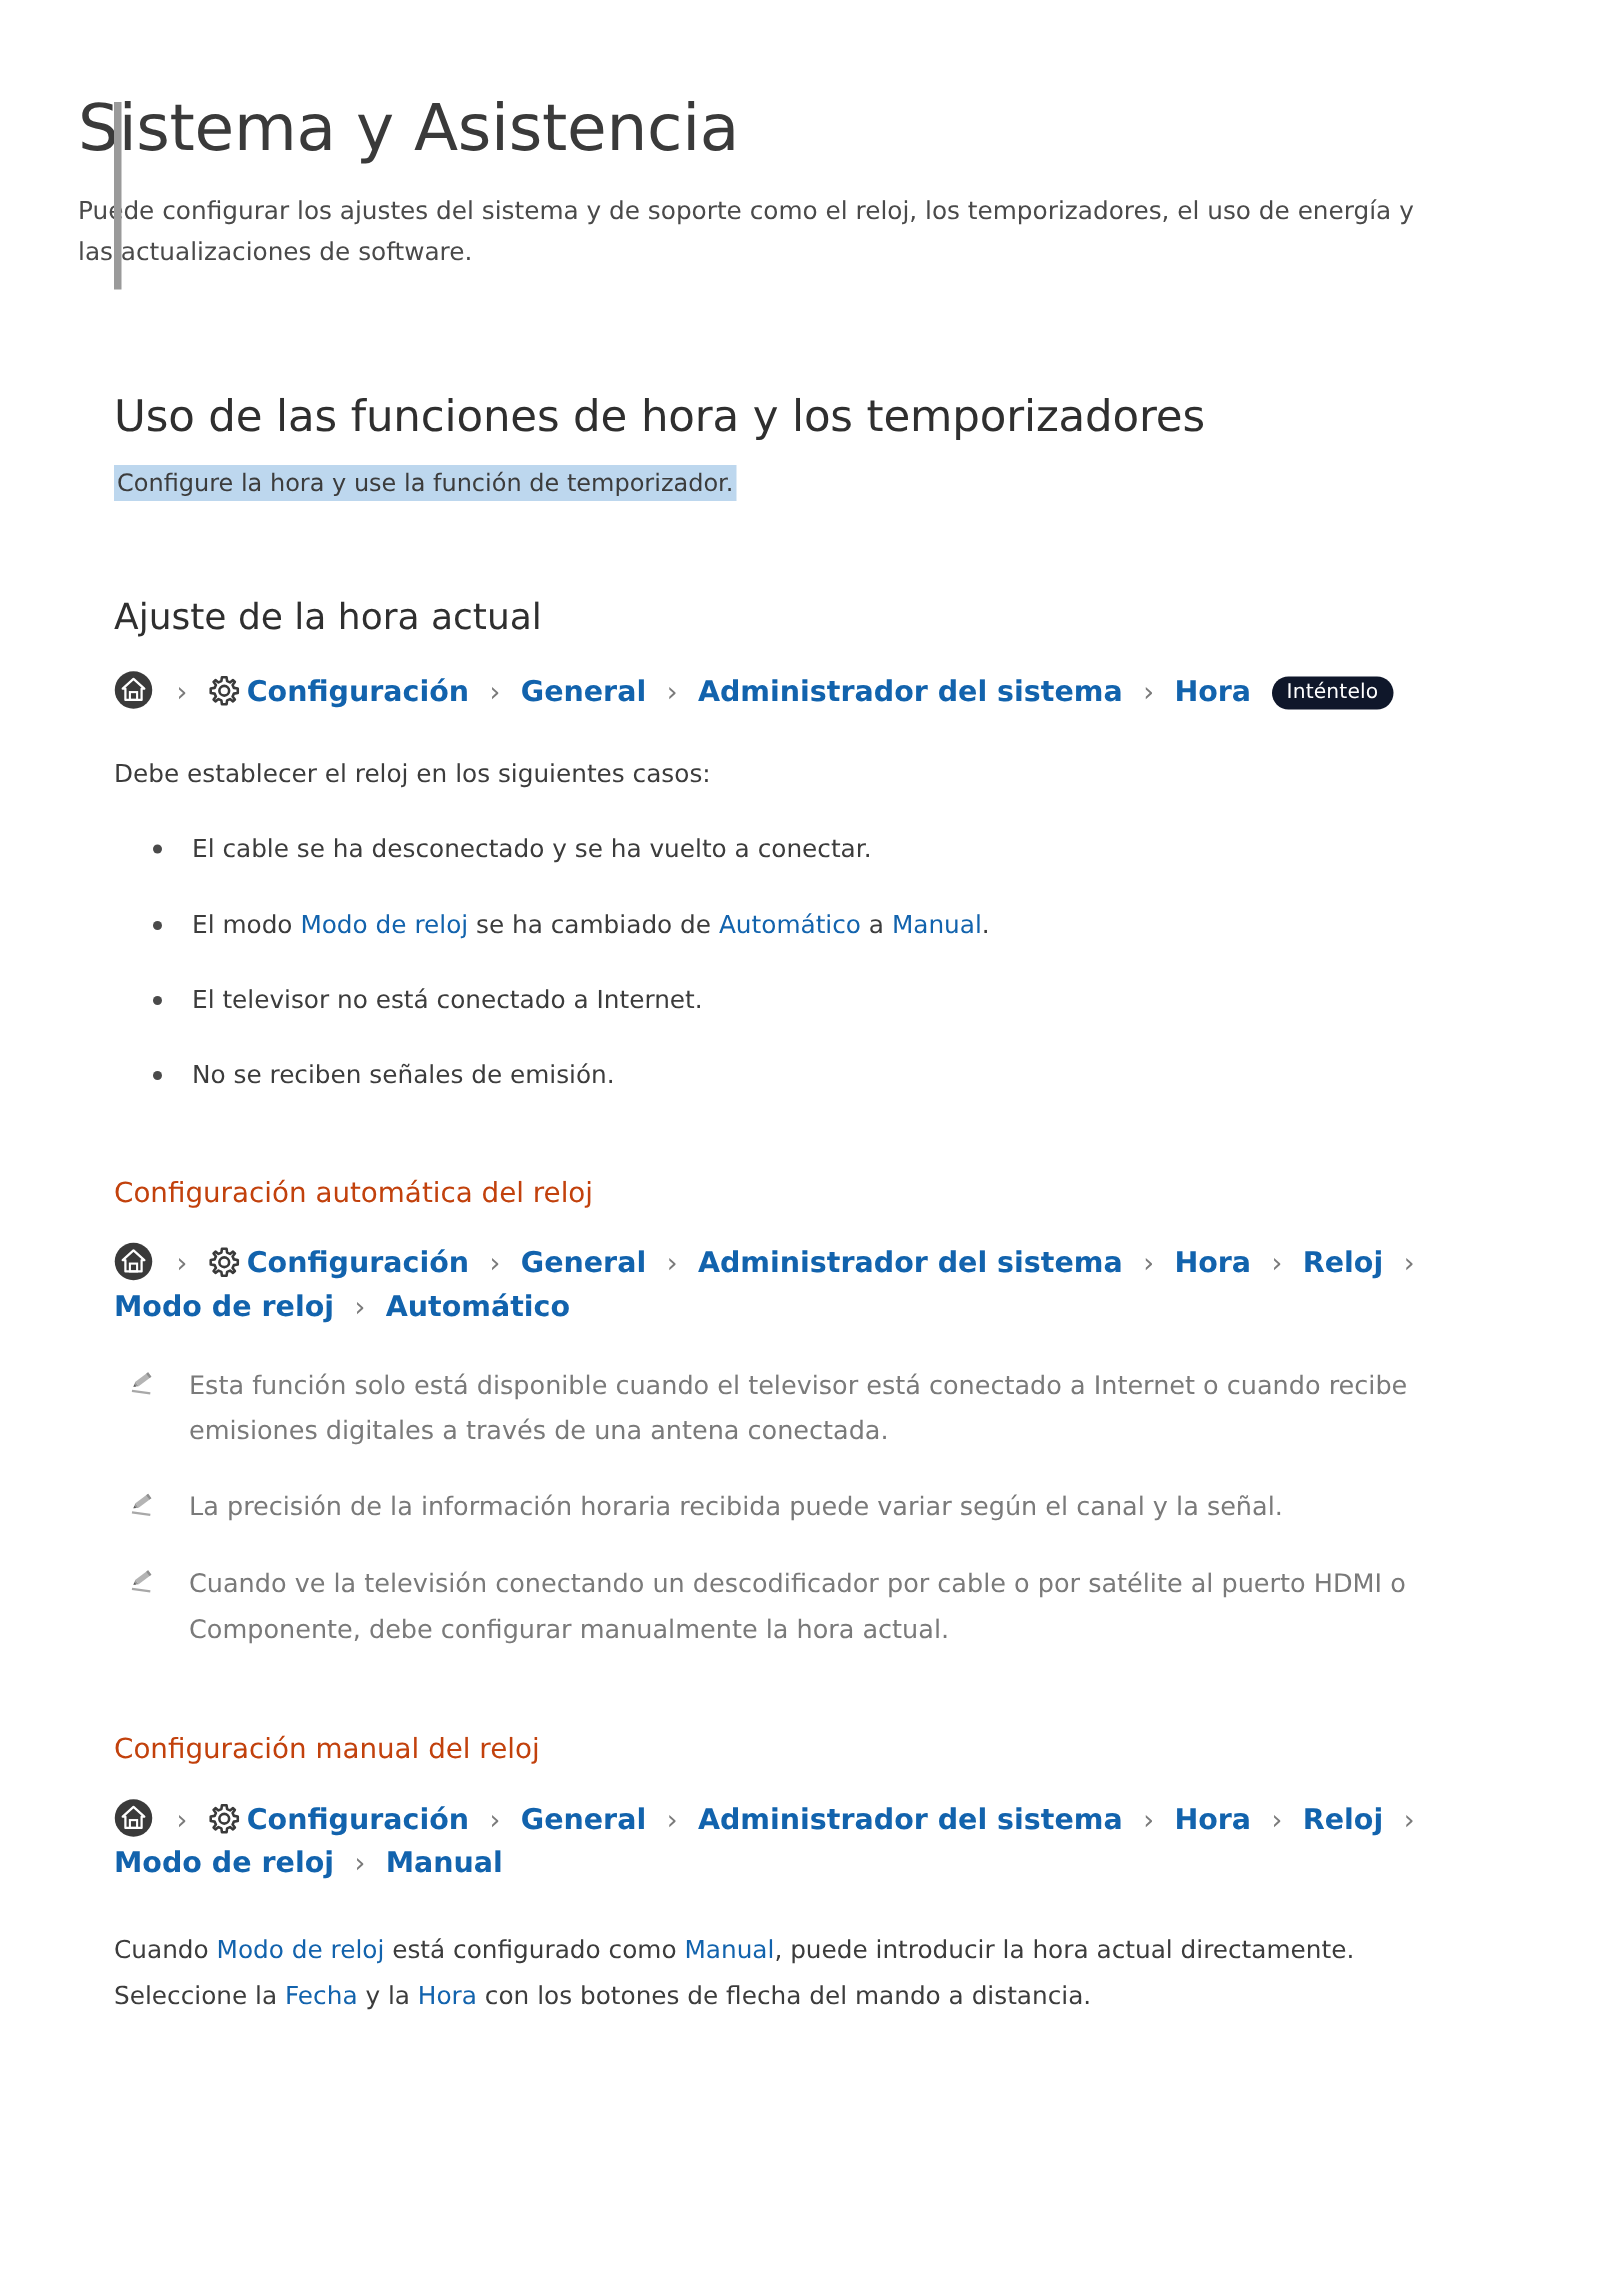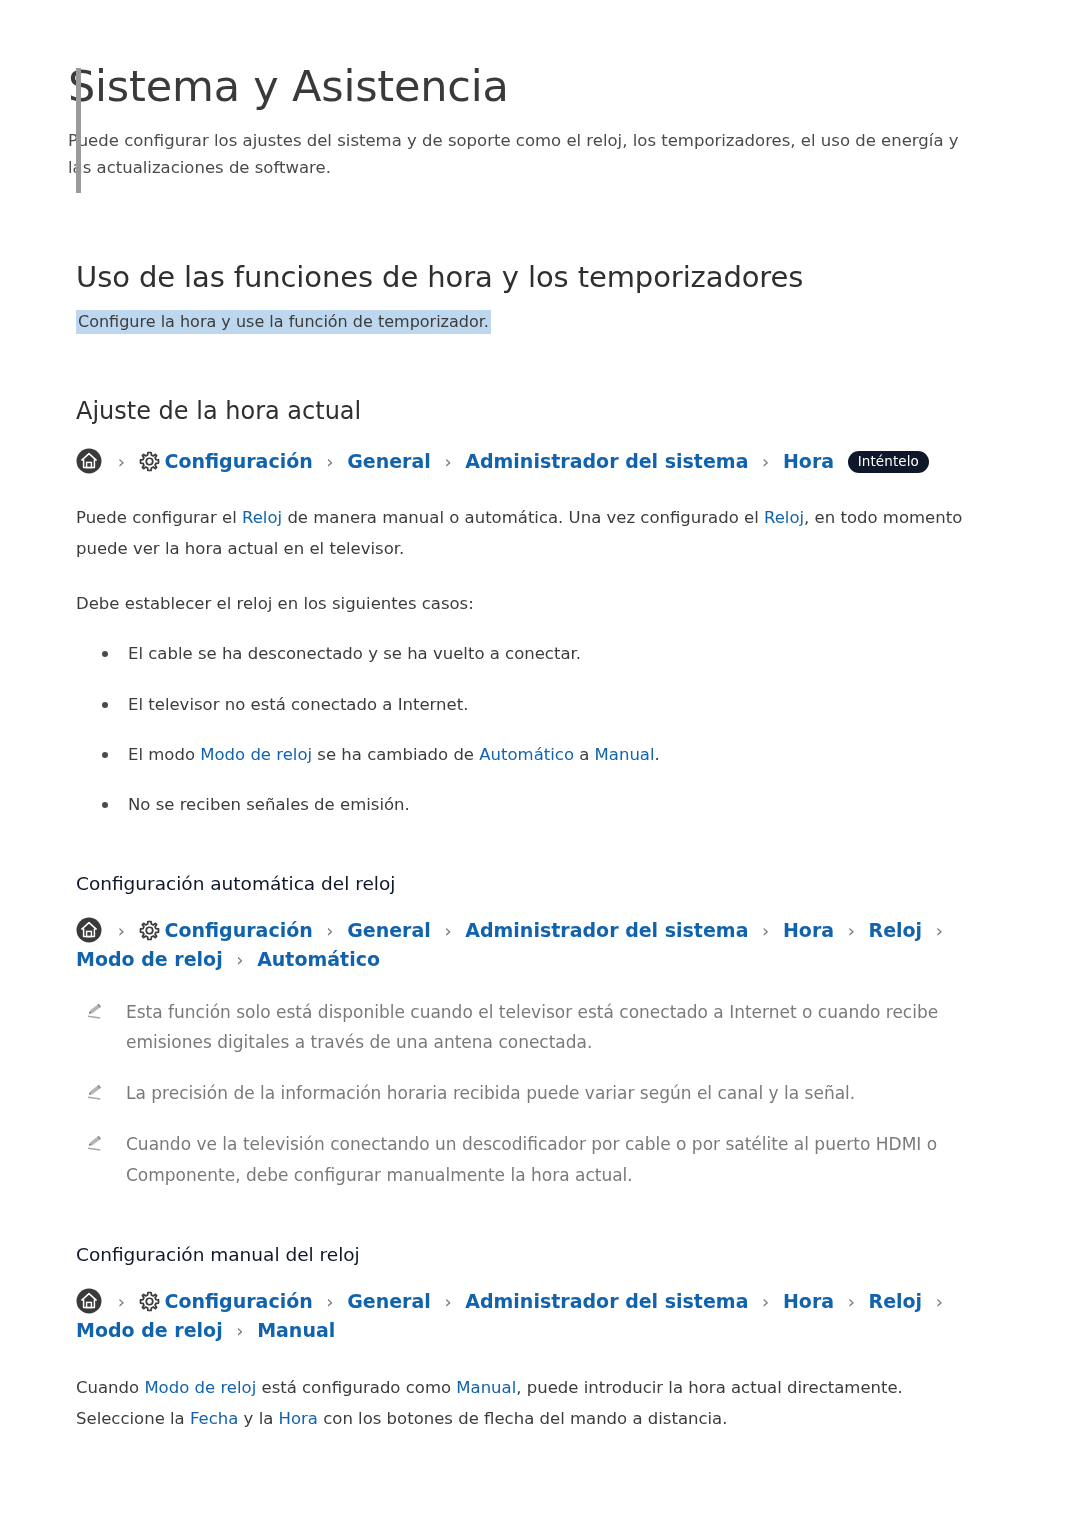--- a/index.html
+++ b/index.html
@@ -19,21 +19,21 @@
     position: relative;
     width: 1080px;
     height: 1527px;
     padding: 0;
   }
 
   
   .title-block {
     position: relative;
     margin: 62px 0 0 0;
-    padding-left: 68px;
+    padding-left: 52px;
   }
   .title-bar {
     position: absolute;
     left: 76px;
     top: 6px;
     width: 5px;
     height: 125px;
     background: #9a9a9a;
   }
   .doc-title {
@@ -76,21 +76,21 @@
   .sub-heading {
     font-size: 24px;
     font-weight: 400;
     color: #2f2f2f;
     margin: 62px 0 0 76px;
   }
   
   .subsub-heading {
     font-size: 18.5px;
     font-weight: 400;
-    color: #0f172a;
+    color: #c2410c;
     margin: 54px 0 0 76px;
   }
 
   
   .crumbs {
     margin: 22px 0 0 76px;
     max-width: 930px;
     font-size: 19px;
     line-height: 1.55;
     color: #1263ad;
@@ -229,33 +229,32 @@
     </span><span class="crumb">Configuración</span>
     <span class="sep">›</span>
     <span class="crumb">General</span>
     <span class="sep">›</span>
     <span class="crumb">Administrador del sistema</span>
     <span class="sep">›</span>
     <span class="crumb">Hora</span>
     <span class="try-badge">Inténtelo</span>
   </div>
 
-  <p class="para"><span>Puede configurar el </span><span class="hl">Reloj</span><span> de manera manual o automática. Una vez configurado el </span><span class="hl">Reloj</span><span>, en todo momento puede ver la hora actual en el televisor.</span></p>
 
   <p class="para tight">Debe establecer el reloj en los siguientes casos:</p>
 
   <ul class="bullets">
     <li>
       <span class="dot"></span><span>El cable se ha desconectado y se ha vuelto a conectar.</span>
     </li>
     <li>
+      <span class="dot"></span><span>El modo </span><span class="hl">Modo de reloj</span><span> se ha cambiado de </span><span class="hl">Automático</span><span> a </span><span class="hl">Manual</span><span>.</span>
+    </li>
+    <li>
       <span class="dot"></span><span>El televisor no está conectado a Internet.</span>
-    </li>
-    <li>
-      <span class="dot"></span><span>El modo </span><span class="hl">Modo de reloj</span><span> se ha cambiado de </span><span class="hl">Automático</span><span> a </span><span class="hl">Manual</span><span>.</span>
     </li>
     <li>
       <span class="dot"></span><span>No se reciben señales de emisión.</span>
     </li>
   </ul>
 
   <h4 class="subsub-heading">Configuración automática del reloj</h4>
 
   <div class="crumbs">
     <span class="home-icon">

